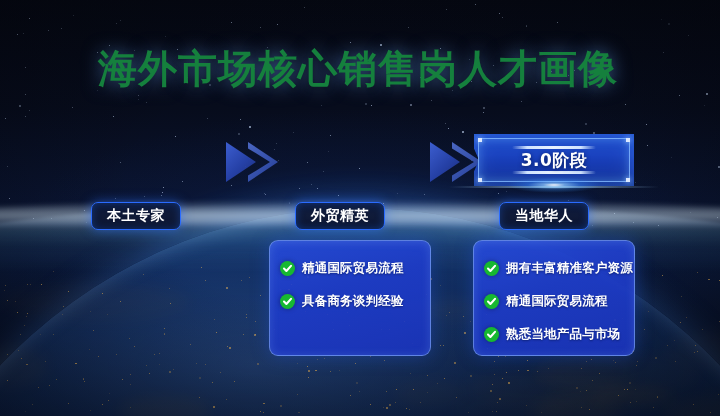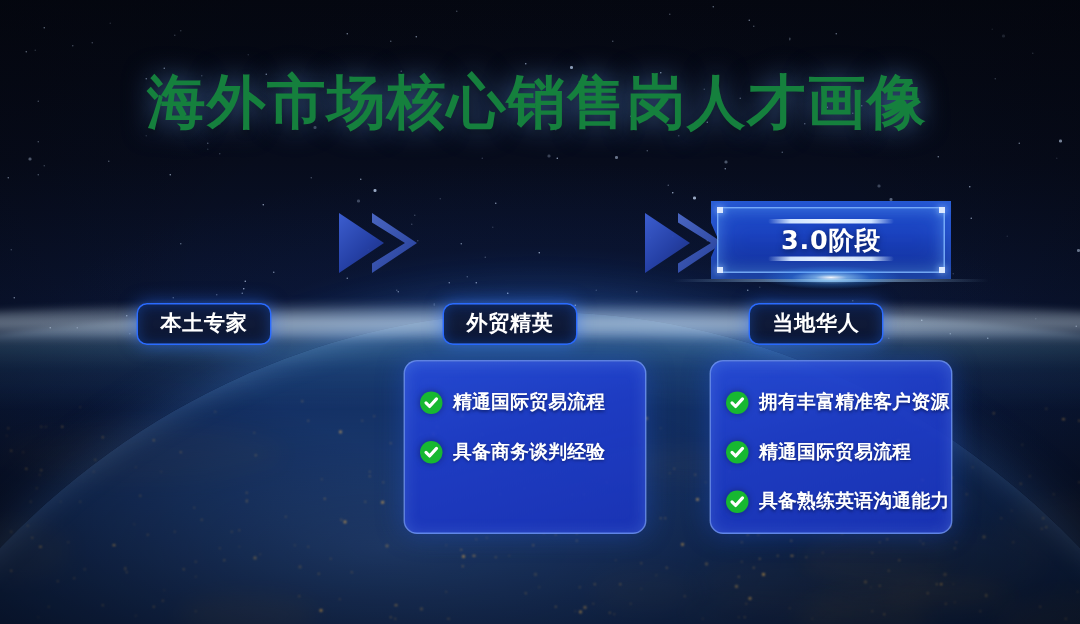--- a/index.html
+++ b/index.html
@@ -706,16 +706,16 @@
           </svg>
         </span>
         <span class="ftext">精通国际贸易流程</span>
       </div>
       <div class="feature">
         <span class="ficon ok">
           <svg width="15" height="15" viewBox="0 0 15 15">
             <path d="M4 7.6 L6.4 10 L11 4.9" stroke="#fff" stroke-width="2.1" fill="none" stroke-linecap="round" stroke-linejoin="round"></path>
           </svg>
         </span>
-        <span class="ftext">具备熟练英语沟通能力</span>
+        <span class="ftext">熟悉当地产品与市场</span>
       </div>
     </div>
 </div>
 
 </body></html>

